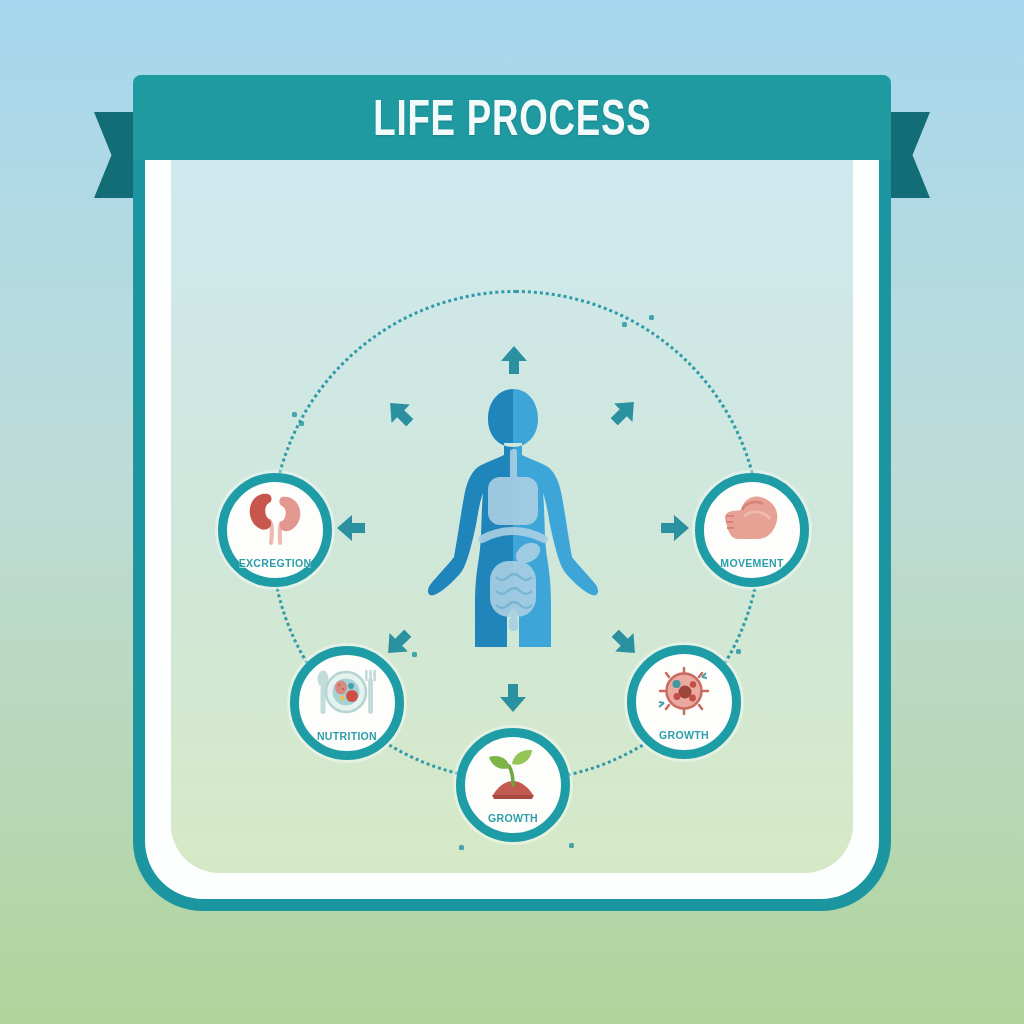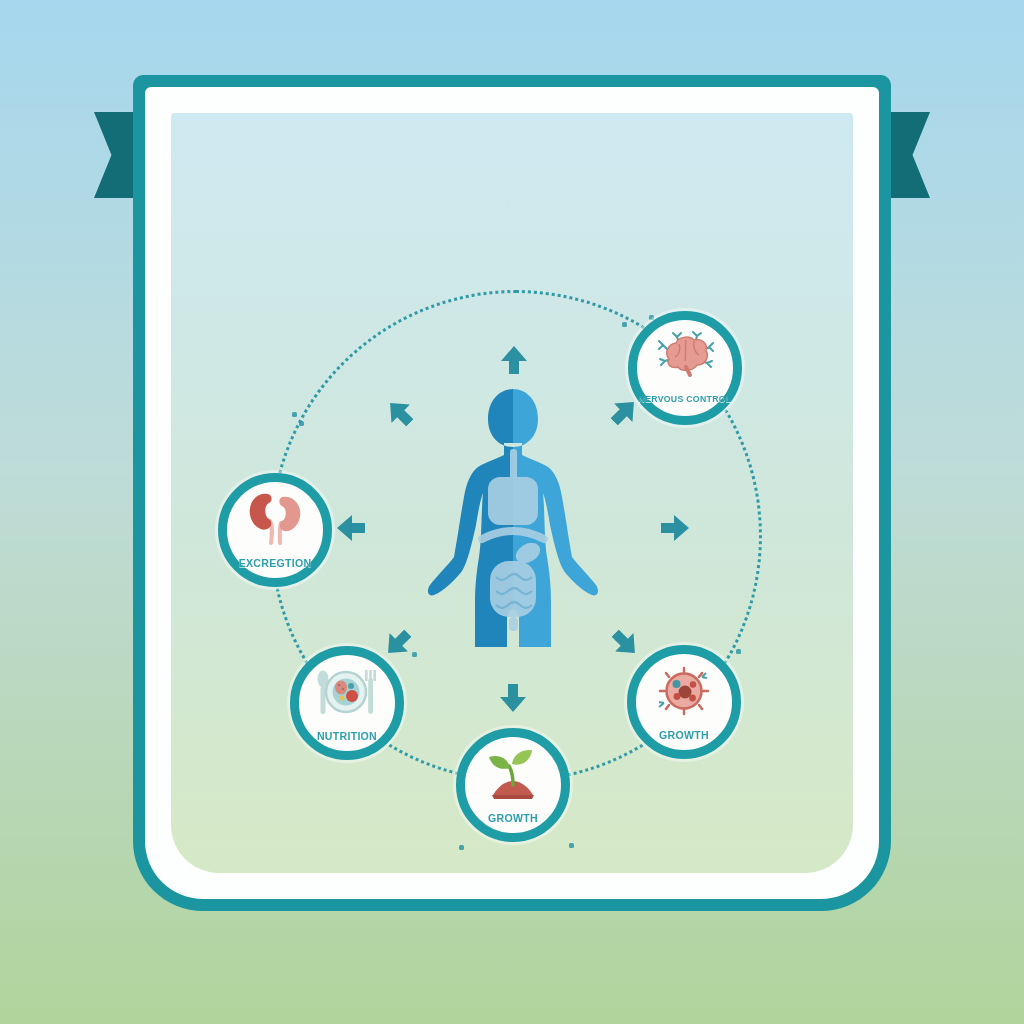--- a/index.html
+++ b/index.html
@@ -47,20 +47,23 @@
 <body>
 
 <div class="stage">
 
   <div class="tail tail-left"></div>
   <div class="tail tail-right"></div>
 
   <div class="panel">
     <div class="panel-white">
       <div class="panel-inner"></div>
+    </div>
+    <div class="banner">
+      <div class="title">LIFE PROCESS</div>
     </div>
   </div>
 
   <div class="ring"></div>
 
   <div class="bodywrap">
     <svg viewBox="0 0 186 260">
       <defs>
         <linearGradient id="bodyGrad" x1="0" y1="0" x2="1" y2="0">
           <stop offset="0.5" stop-color="#1f85bb"></stop>
@@ -126,39 +129,32 @@
   <div class="speck" style="left:292px;top:412px;"></div>
   <div class="speck" style="left:299px;top:421px;"></div>
   <div class="speck" style="left:622px;top:322px;"></div>
   <div class="speck" style="left:649px;top:315px;"></div>
   <div class="speck" style="left:736px;top:649px;"></div>
   <div class="speck" style="left:412px;top:652px;"></div>
   <div class="speck" style="left:459px;top:845px;"></div>
   <div class="speck" style="left:569px;top:843px;"></div>
 
 
-  <div class="node node--nervous" style="left:628px;top:311px;">
-    <div class="node-icon">
-      <svg viewBox="0 0 64 52">
-        <g stroke="#47a0aa" stroke-width="2" fill="none" stroke-linecap="round">
-          <path d="M10 14 L16 20 M10 14 L6 10 M10 14 L6 18"></path>
-          <path d="M24 6 L26 12 M24 6 L20 2 M24 6 L28 2"></path>
-          <path d="M44 5 L42 12 M44 5 L40 1 M44 5 L48 2"></path>
-          <path d="M56 16 L50 20 M56 16 L60 12 M56 16 L60 20"></path>
-          <path d="M54 32 L48 30 M54 32 L59 30 M54 32 L58 36"></path>
-          <path d="M12 30 L18 28 M12 30 L7 28 M12 30 L8 34"></path>
-        </g>
-        <path d="M16 28 C11 22 15 13 23 12 C25 6 36 4 41 9 C49 7 55 13 53 20 C57 26 52 34 44 34 C41 40 28 41 25 36 C18 38 13 33 16 28 Z" fill="#e59a92" stroke="#cf7d73" stroke-width="1.5"></path>
-        <path d="M26 13 C28 18 26 24 22 26 M41 10 C40 16 42 22 46 24 M33 9 C32 16 33 24 32 30" stroke="#cf7d73" stroke-width="1.5" fill="none"></path>
-        <path d="M33 36 L37 44" stroke="#cf7d73" stroke-width="4" stroke-linecap="round"></path>
-      </svg>
-    </div>
-    <div class="node-label">NERVOUS CONTROL</div>
-  </div>
-
+
+  <div class="node" style="left:695px;top:473px;">
+    <div class="node-icon">
+      <svg viewBox="0 0 64 50">
+        <path d="M6 28 C3 22 7 17 13 17 L21 16 C23 7 31 1 40 3 C51 5 59 15 57 26 C55 37 48 45 37 45 L18 45 C10 45 8 36 6 28 Z" fill="#e7a295"></path>
+        <path d="M6 22 L14 22 M6 28 L13 28 M7 34 L14 34" stroke="#d4837a" stroke-width="2"></path>
+        <path d="M22 16 C26 8 36 6 43 10" stroke="#d4837a" stroke-width="2.5" fill="none"></path>
+        <path d="M24 22 C32 15 44 17 50 25" stroke="#f2c3ba" stroke-width="3" fill="none" opacity=".7"></path>
+      </svg>
+    </div>
+    <div class="node-label">MOVEMENT</div>
+  </div>
 
   <div class="node" style="left:627px;top:645px;">
     <div class="node-icon">
       <svg viewBox="0 0 64 52">
         <g stroke="#c96b5f" stroke-width="2.5" stroke-linecap="round">
           <path d="M32 3 L32 8"></path>
             <path d="M14 8 L17 12"></path>
             <path d="M50 8 L47 12"></path>
           <path d="M8 26 L13 26"></path>
             <path d="M56 26 L51 26"></path>

